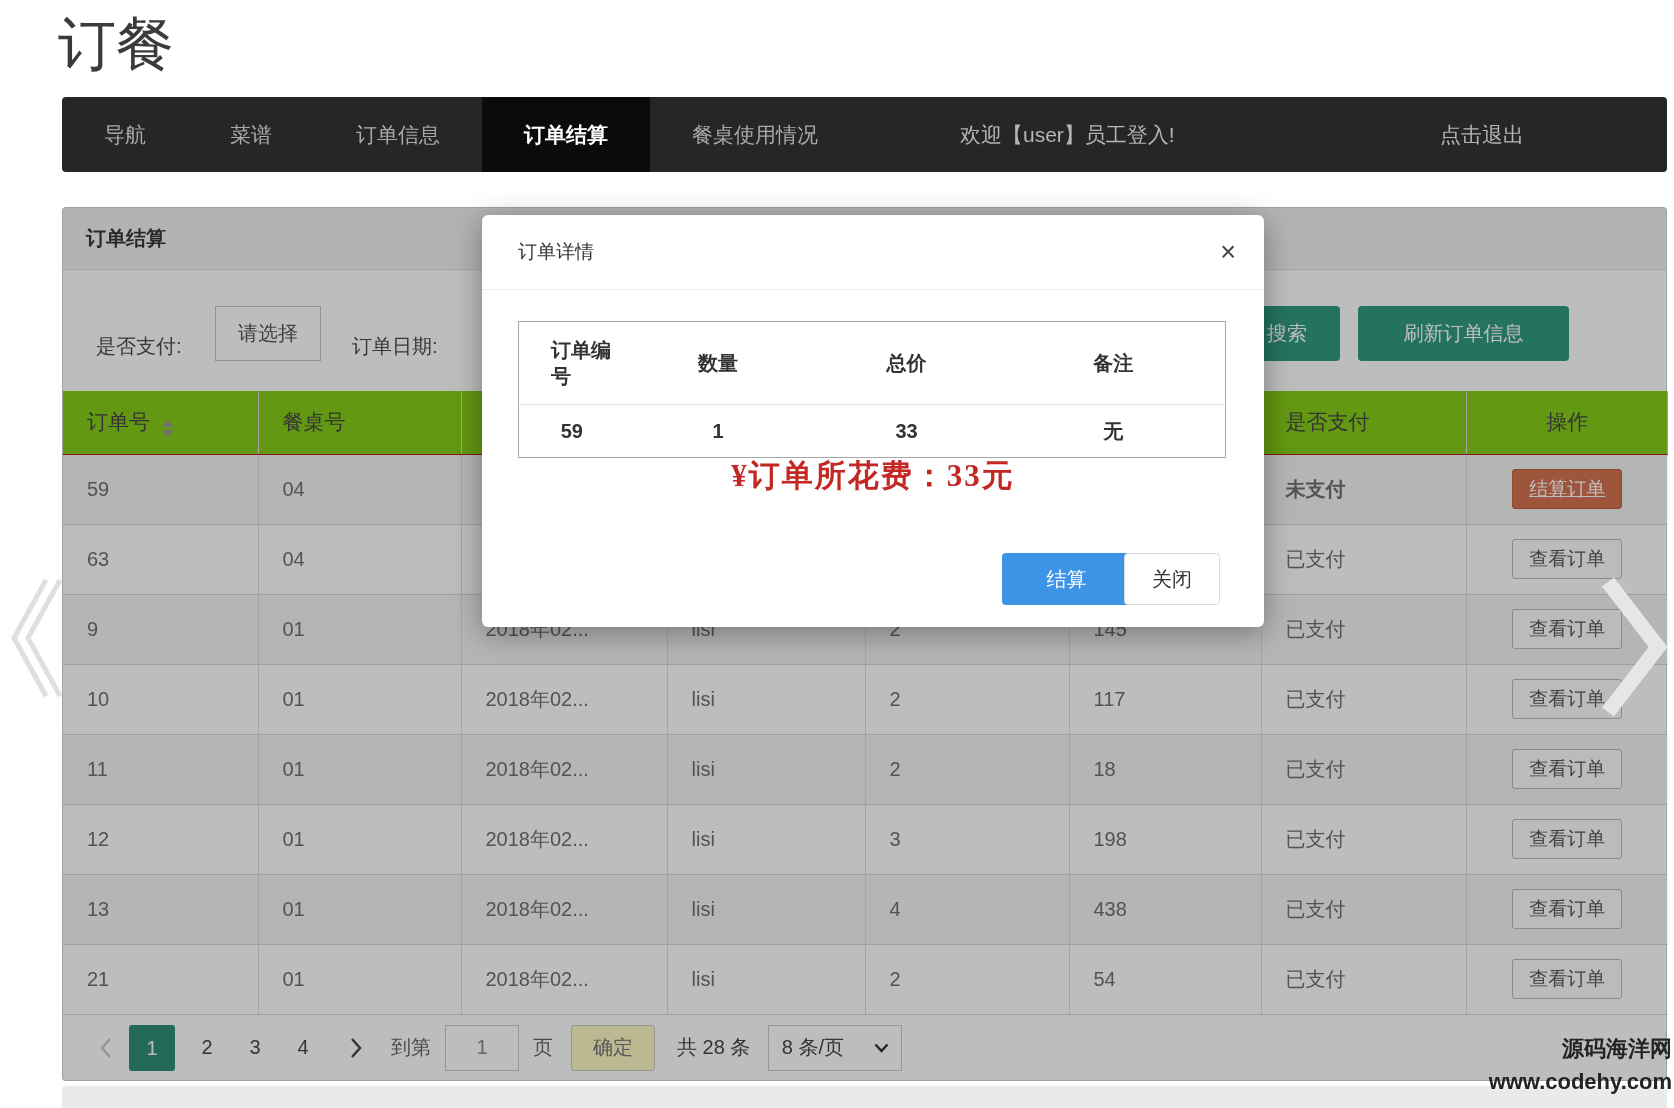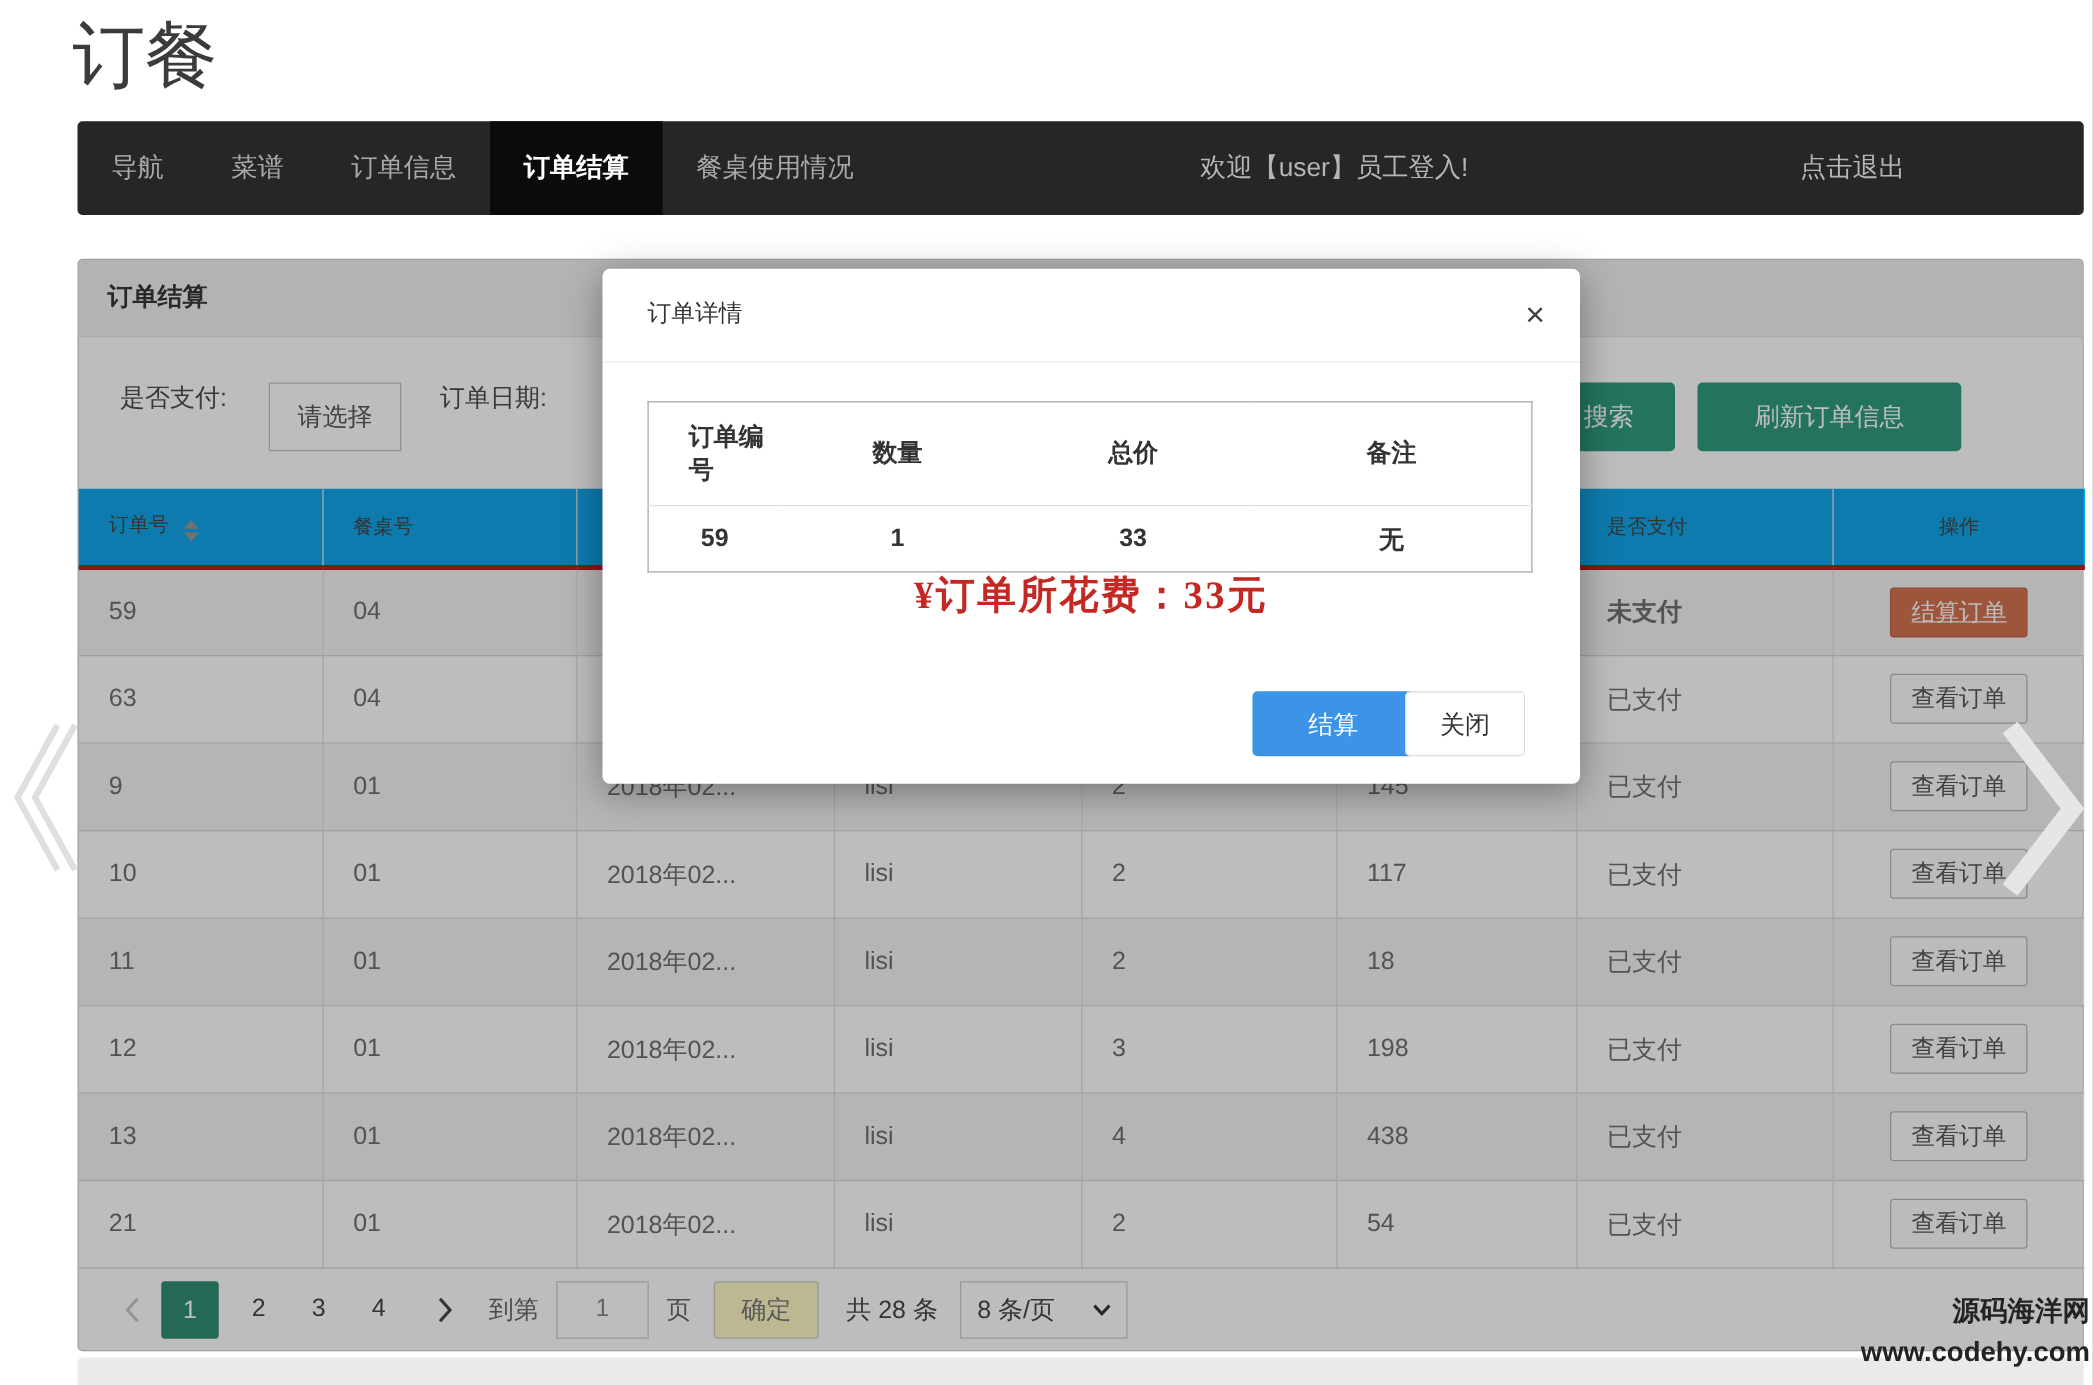--- a/index.html
+++ b/index.html
@@ -6,38 +6,38 @@
   body{
     width:1674px;height:1108px;position:relative;background:#ffffff;
     font-family:"Liberation Sans","DejaVu Sans",sans-serif;
     overflow:hidden;-webkit-font-smoothing:antialiased;
   }
   
   .page-title{position:absolute;left:58px;top:6px;font-size:58px;font-weight:400;color:#3b3b3b;}
   
   .nav{position:absolute;left:62px;top:97px;width:1605px;height:75px;background:#262626;border-radius:4px;}
   .nav-tabs{display:flex;height:75px;align-items:stretch;}
-  .nav-tab{padding:0 27px;line-height:75px;font-size:21px;color:#a9a9a9;cursor:pointer;white-space:nowrap;}
+  .nav-tab{padding:0 42px;line-height:75px;font-size:21px;color:#a9a9a9;cursor:pointer;white-space:nowrap;}
   .nav-tab.active{background:#0b0b0b;color:#ffffff;font-weight:bold;}
   .nav-welcome{position:absolute;left:898px;top:0;line-height:75px;font-size:21px;color:#b5b5b5;white-space:nowrap;}
   .nav-logout{position:absolute;left:1345px;top:0;width:150px;text-align:center;line-height:75px;font-size:21px;color:#b5b5b5;cursor:pointer;}
   
   .panel{position:absolute;left:62px;top:207px;width:1605px;height:874px;background:#fff;border:1px solid #d9d9d9;border-radius:4px;box-sizing:border-box;}
   .panel-header{height:61px;background:#f2f2f2;border-bottom:1px solid #ddd;border-radius:4px 4px 0 0;}
   .panel-title{padding-left:23px;line-height:61px;font-size:20px;font-weight:bold;color:#333;}
   
-  .filter-label{position:absolute;height:55px;line-height:55px;font-size:20px;color:#4a4a4a;top:84px;}
+  .filter-label{position:absolute;height:55px;line-height:55px;font-size:20px;color:#4a4a4a;top:111px;}
   .lbl-pay{left:33px;} .lbl-date{left:289px;}
   .select-box{position:absolute;left:152px;top:98px;width:106px;height:55px;box-sizing:border-box;border:1px solid #c3c3c3;background:#fff;display:flex;align-items:center;justify-content:center;font-size:20px;color:#555;cursor:pointer;}
   .btn-green{position:absolute;top:98px;height:55px;background:#2e9a7e;border:none;border-radius:4px;color:#fff;font-size:20px;display:flex;align-items:center;justify-content:center;cursor:pointer;font-family:inherit;}
   .btn-search{left:1171px;width:106px;}
   .btn-refresh{left:1295px;width:211px;}
   
   .orders{position:absolute;left:0;top:183px;width:1605px;border-collapse:collapse;table-layout:fixed;}
-  .orders th{height:63px;background:#0ea5e9;font-size:16px;font-weight:normal;color:#444;text-align:left;padding:0 0 0 24px;border-bottom:4px solid #b91c1c;border-right:1px solid #ddd;box-sizing:border-box;}
+  .orders th{height:63px;background:#84cc16;font-size:21px;font-weight:normal;color:#444;text-align:left;padding:0 0 0 24px;border-bottom:1px solid #b91c1c;border-right:1px solid #ddd;box-sizing:border-box;}
   .orders td{height:70px;font-size:20px;color:#6e6e6e;padding:0 0 0 24px;border-bottom:1px solid #d8d8d8;border-right:1px solid #ddd;box-sizing:border-box;overflow:hidden;white-space:nowrap;}
   .orders th:last-child,.orders td:last-child{border-right:none;text-align:center;padding:0;}
   .orders tr.stripe td{background:#f4f4f4;}
   .paid-no{color:#c0392b;font-weight:bold;}
   .btn-view{width:110px;height:40px;background:#fdfdfd;border:1px solid #b9b9b9;border-radius:3px;color:#555;font-size:19px;cursor:pointer;font-family:inherit;}
   .btn-settle-row{width:110px;height:40px;background:#d4714e;border:1px solid #c05f3c;border-radius:3px;color:#fff;font-size:19px;text-decoration:underline;cursor:pointer;font-family:inherit;}
   .sort-icon{display:inline-flex;flex-direction:column;gap:3px;margin-left:12px;vertical-align:2px;}
   .sort-icon .up{width:0;height:0;border-left:6px solid transparent;border-right:6px solid transparent;border-bottom:7px solid #999;}
   .sort-icon .down{width:0;height:0;border-left:6px solid transparent;border-right:6px solid transparent;border-top:7px solid #999;}
   

